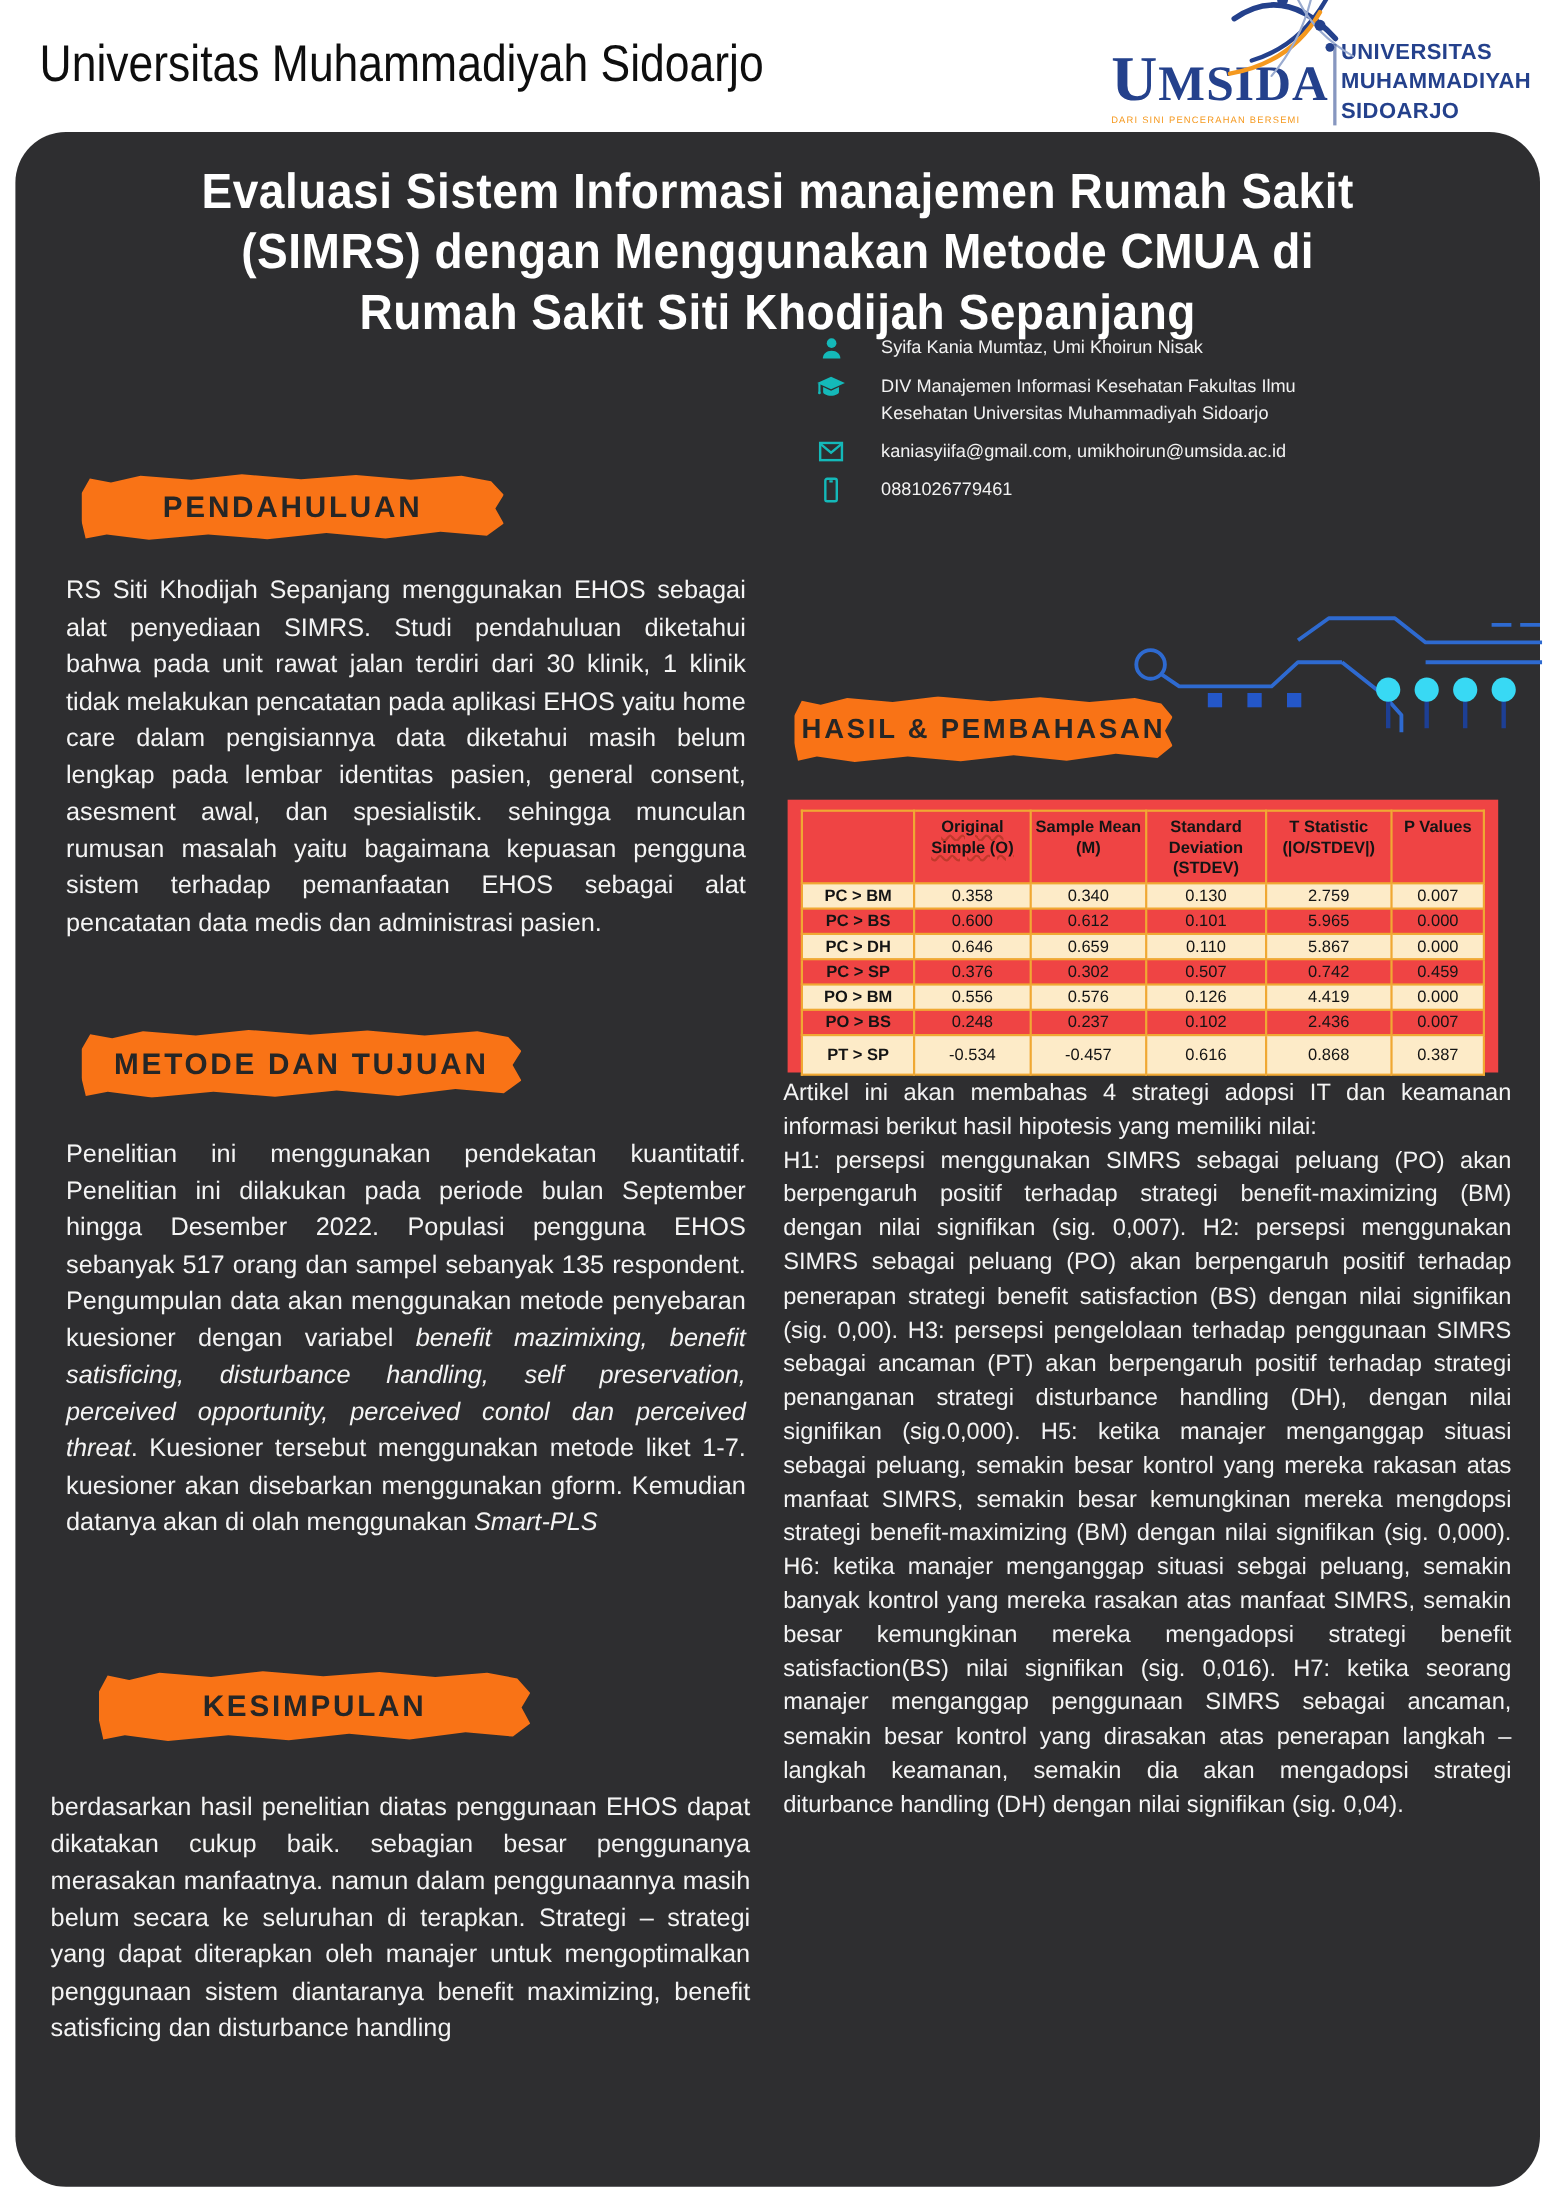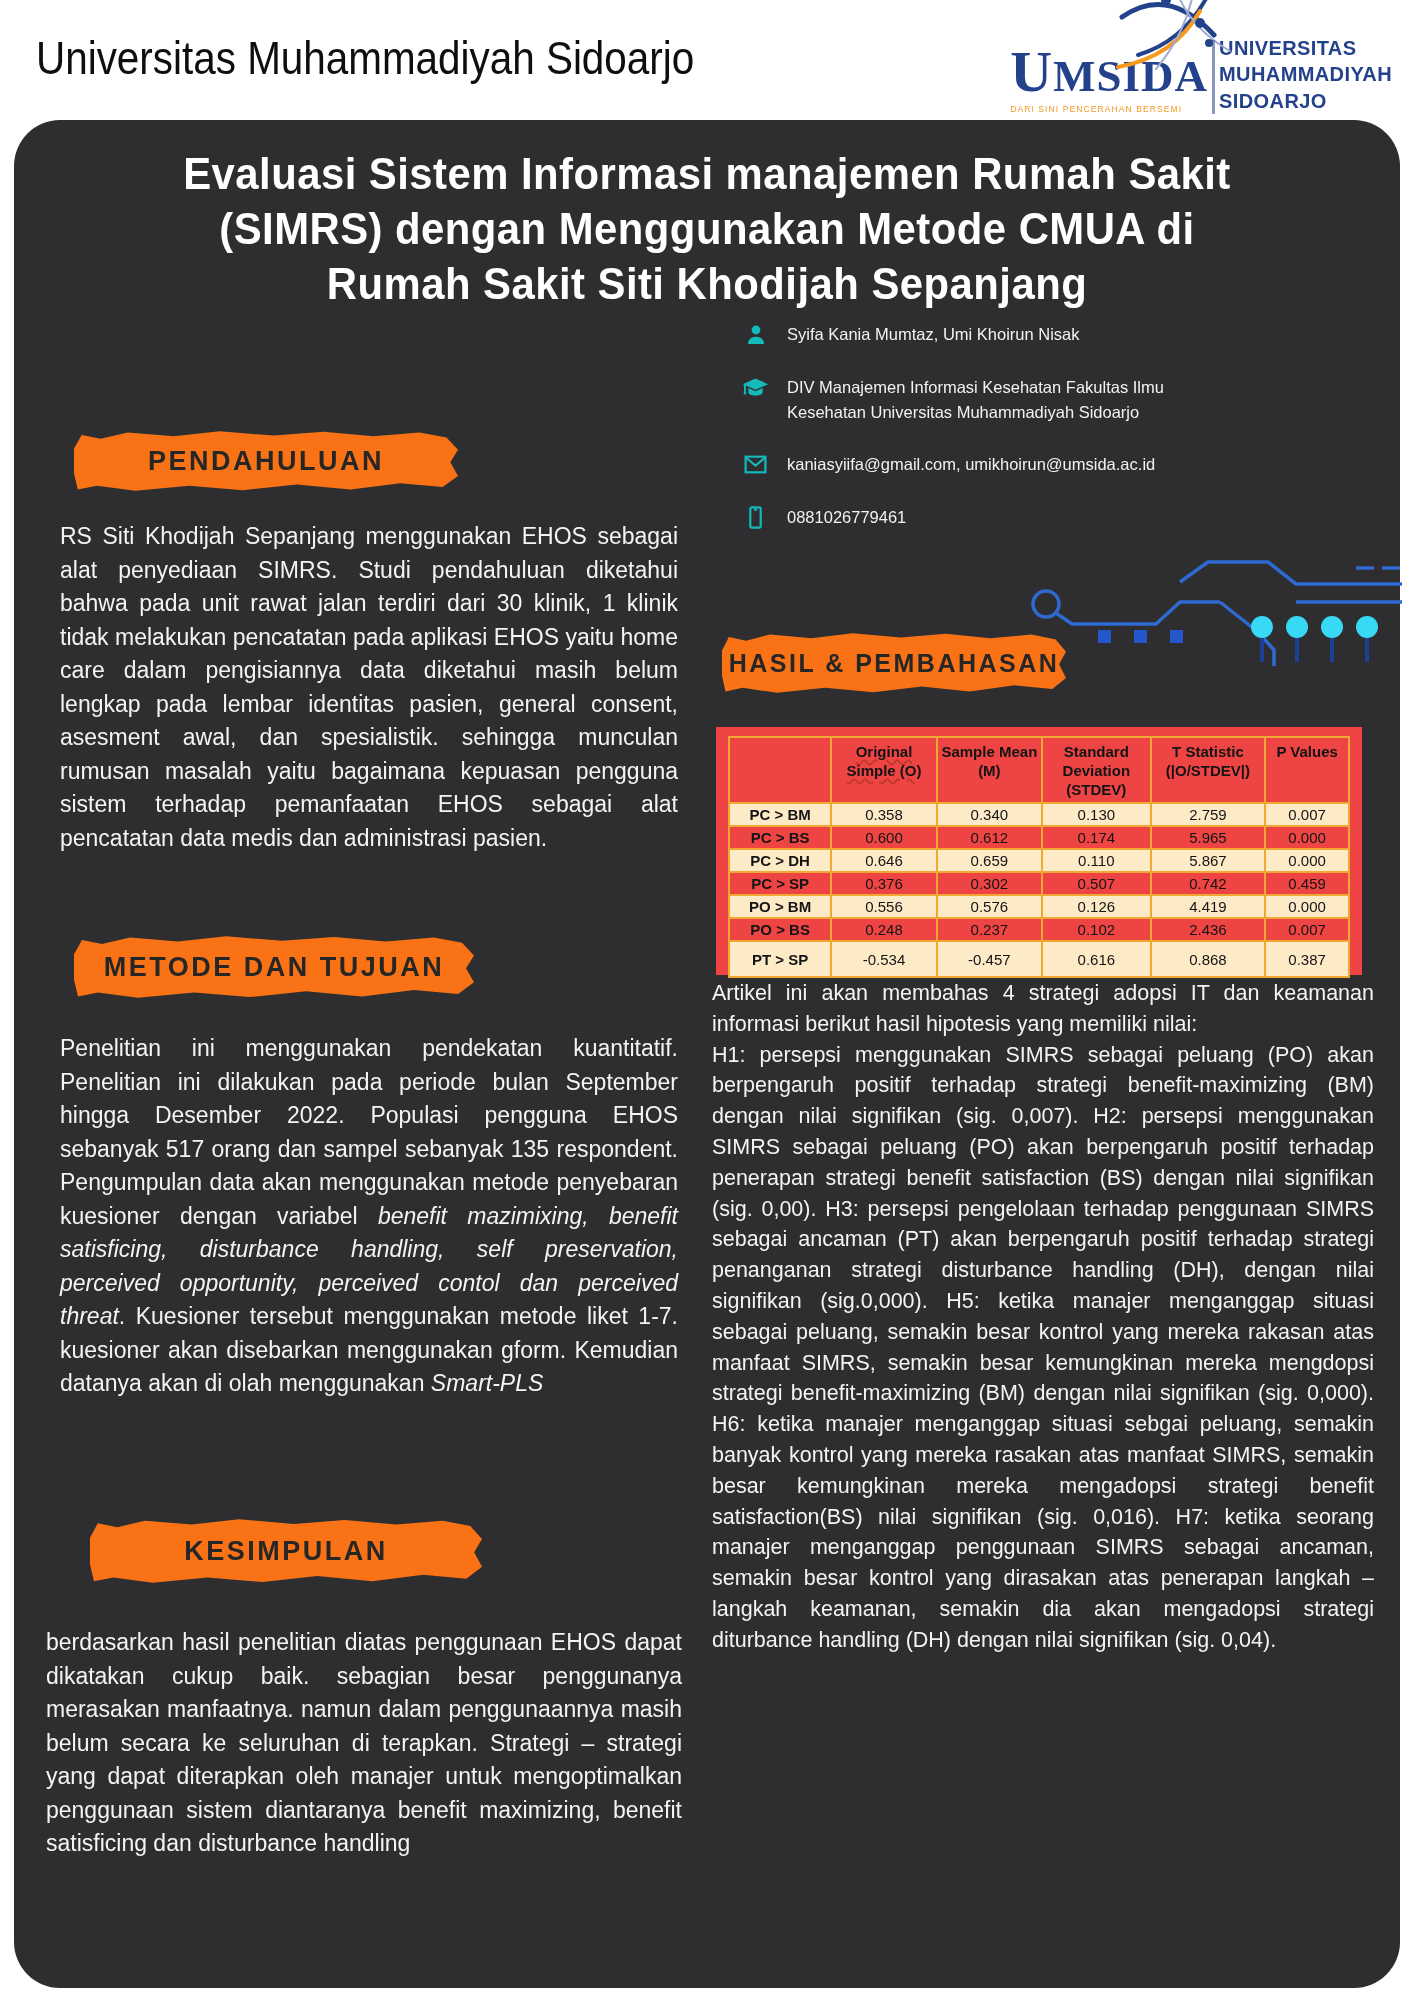--- a/index.html
+++ b/index.html
@@ -32,21 +32,21 @@
   }
   .title {
     position:absolute; top:26px; left:0; width:100%; margin:0; text-align:center;
     color:#ffffff; font-weight:bold; font-size:45px; line-height:55px; letter-spacing:.5px;
     transform:scaleX(.93);
   }
   .title span { display:block; }
 
   
   .authors { position:absolute; left:728px; top:184px; display:flex; flex-direction:column; gap:9px; color:#f2f2f2; }
-  .a-row { display:flex; gap:18px; align-items:flex-start; font-size:16.5px; line-height:1.5;margin-top:18px; }
+  .a-row { display:flex; gap:32px; align-items:flex-start; font-size:16.5px; line-height:1.5; }
   .a-icon { width:27px; height:27px; flex:0 0 27px; display:flex; align-items:center; justify-content:center; margin-top:-1px; }
   .a-text { max-width:396px; }
 
   
   .banner {
     position:absolute; background:#f97316; color:#262626;
     display:flex; align-items:center; justify-content:center;
     font-weight:bold; letter-spacing:2.5px; font-size:27px;
     clip-path: polygon(0% 30%, 2% 8%, 7% 14%, 14% 4%, 26% 10%, 38% 2%, 52% 9%, 65% 3%, 78% 10%, 90% 4%, 97% 12%, 100% 32%, 98% 52%, 100% 74%, 96% 92%, 85% 86%, 72% 96%, 58% 88%, 44% 97%, 30% 90%, 16% 98%, 6% 90%, 1% 96%, 0% 70%);
   }
@@ -234,21 +234,21 @@
               <td>0.358</td>
               <td>0.340</td>
               <td>0.130</td>
               <td>2.759</td>
               <td>0.007</td>
             </tr>
             <tr>
               <th>PC &gt; BS</th>
               <td>0.600</td>
               <td>0.612</td>
-              <td>0.174</td>
+              <td>0.101</td>
               <td>5.965</td>
               <td>0.000</td>
             </tr>
             <tr class="shade">
               <th>PC &gt; DH</th>
               <td>0.646</td>
               <td>0.659</td>
               <td>0.110</td>
               <td>5.867</td>
               <td>0.000</td>

